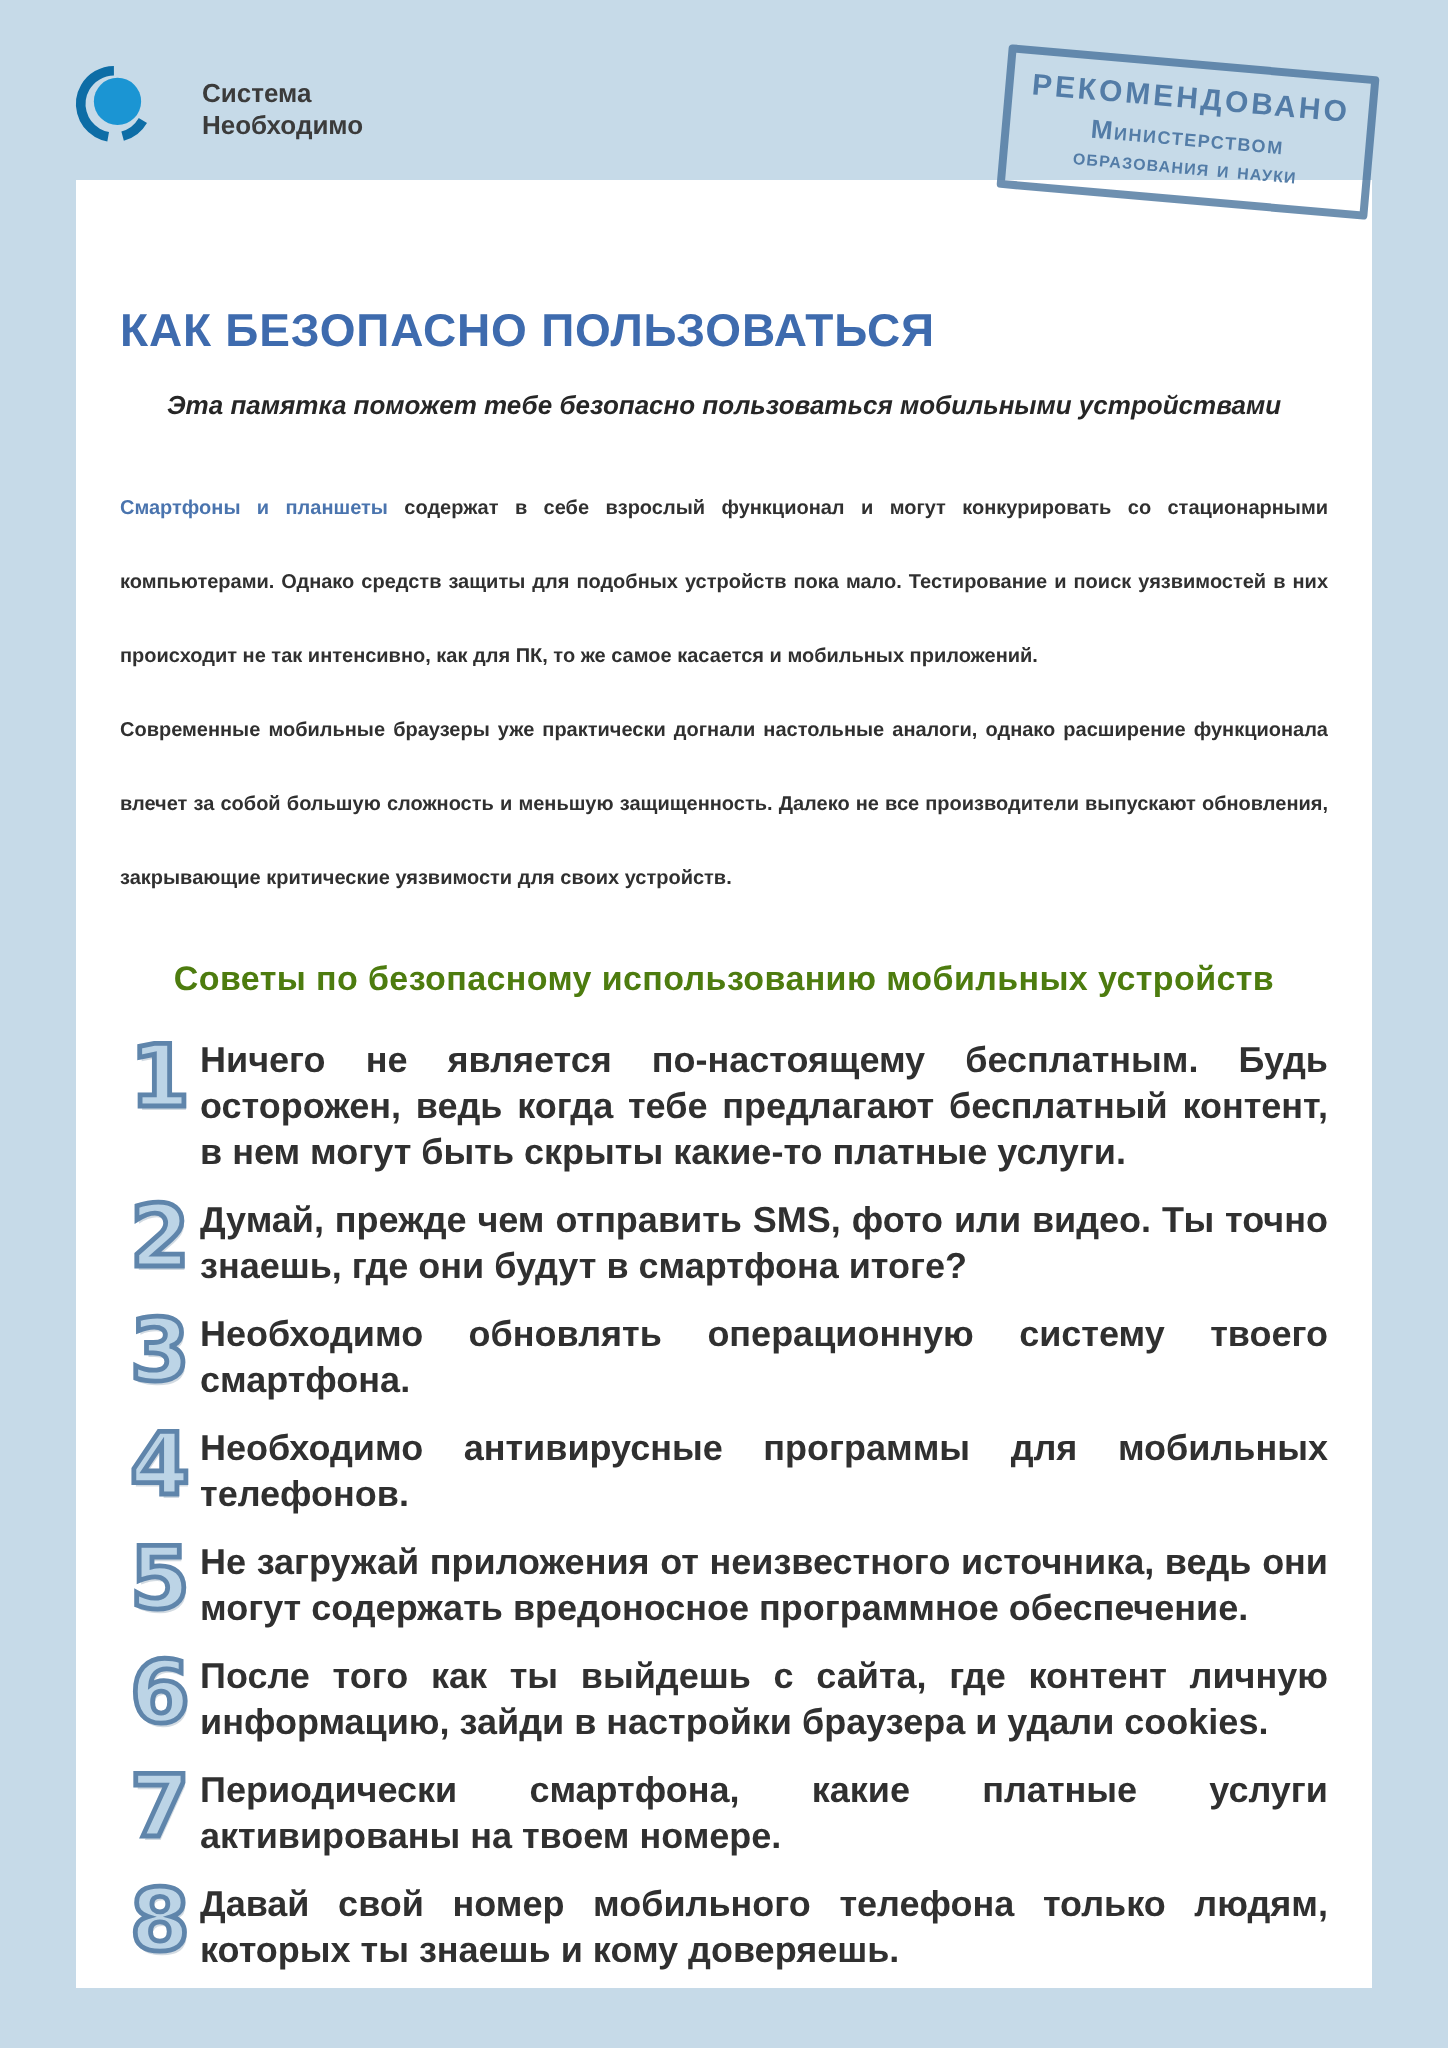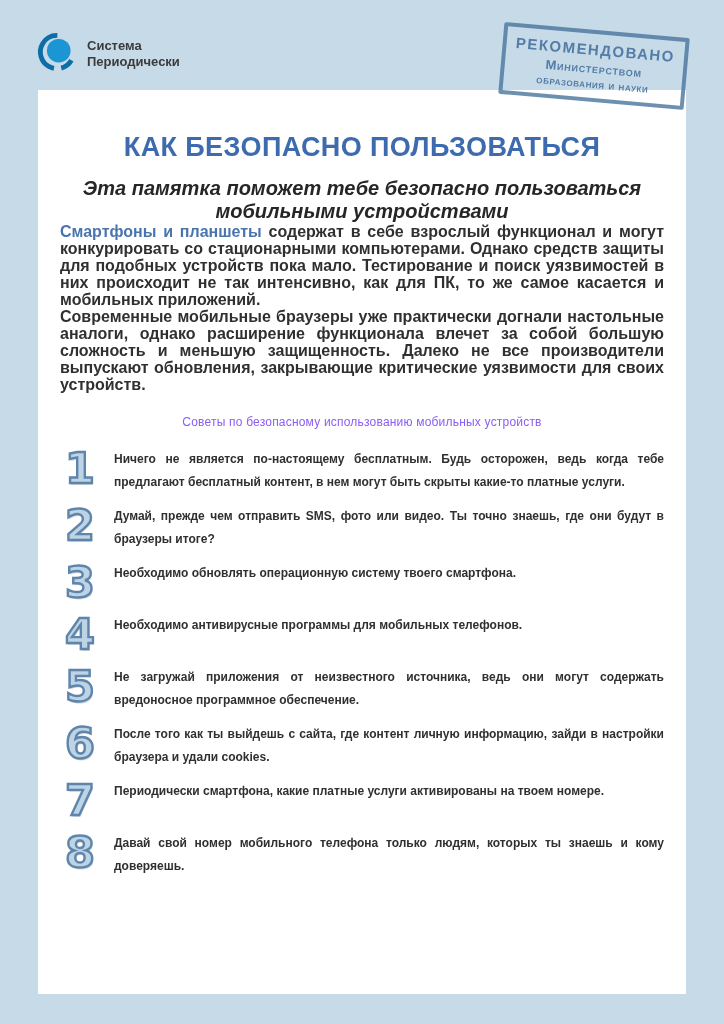--- a/index.html
+++ b/index.html
@@ -4,21 +4,21 @@
 <style>
   html,body{margin:0;padding:0;}
   body{
     width:724px;height:1024px;
     font-family:"Liberation Sans", sans-serif;
     background:#c6dae8;
   }
   .page{position:relative;width:724px;height:1024px;background:#c6dae8;overflow:hidden;}
 
   
-  .logo{position:absolute;top:29px;left:36px;display:flex;align-items:center;gap:9px;z-index:3;}
+  .logo{position:absolute;top:29px;left:36px;display:flex;align-items:center;gap:23px;z-index:3;}
   .logo-text{font-size:13px;font-weight:bold;color:#3b3b3b;line-height:16px;}
 
   
   .stamp{
     position:absolute;top:30px;left:501px;width:168px;z-index:4;
     transform:rotate(5deg);
     border:4px solid rgba(74,116,158,.85);
     border-radius:2px;
     padding:7px 5px 8px;
     text-align:center;color:#4c77a3;opacity:.94;
@@ -28,70 +28,70 @@
   .stamp-l3{font-size:11.5px;font-weight:bold;font-variant:small-caps;letter-spacing:.6px;margin-top:2px;}
 
   
   .card{
     position:absolute;top:90px;left:38px;width:648px;height:904px;
     background:#ffffff;box-sizing:border-box;
     padding:0 22px;overflow:hidden;z-index:1;
   }
 
   .page-title{
-    margin-top:42px;text-align:center;
-    color:#3e6bae;font-size:27px;font-weight:bold;
+    margin-top:60px;
+    color:#3e6bae;font-size:23px;font-weight:bold;
     line-height:30px;letter-spacing:.4px;
   }
   .page-subtitle{
     margin-top:15px;text-align:center;
-    font-size:20px;font-weight:bold;font-style:italic;color:#262626;
+    font-size:13px;font-weight:bold;font-style:italic;color:#262626;
   }
 
-  .intro{margin-top:0;font-size:16px;font-weight:600;line-height:17px;
+  .intro{margin-top:26px;font-size:10px;font-weight:600;line-height:37px;
     text-align:justify;color:#303030;}
   .intro p{margin:0;}
   .intro-lead{color:#4a74ae;font-weight:bold;}
 
   .tips-heading{
     margin-top:22px;text-align:center;
-    color:#8b5cf6;font-size:12px;font-weight:normal;letter-spacing:.2px;
+    color:#4d7c0f;font-size:17px;font-weight:bold;letter-spacing:.2px;
   }
 
   .tips{margin-top:18px;}
   .tip{display:flex;align-items:flex-start;margin-bottom:10px;}
   .tip-num{
     flex:0 0 40px;width:40px;text-align:center;
     font-family:"DejaVu Sans", sans-serif;
     font-size:43px;line-height:42px;font-weight:bold;
     color:#bcd4e6;
     -webkit-text-stroke:2.4px #5f85ab;
     text-shadow:1px 2px 0 rgba(80,110,140,.25);
   }
   .tip-text{
-    margin-left:14px;padding-top:1px;
-    font-size:12px;font-weight:600;line-height:23px;
+    padding-top:1px;
+    font-size:18px;font-weight:600;line-height:23px;
     text-align:justify;color:#303030;
   }
 </style>
 </head>
 <body>
 
 <div class="page">
 
   <div class="logo">
     <span>
       <svg width="42" height="46" viewBox="0 0 48 48" aria-hidden="true">
         <circle cx="26" cy="22.5" r="13.5" fill="#1b95d3"></circle>
         <circle cx="24" cy="24" r="19" fill="none" stroke="#0d6da6" stroke-width="5.5" stroke-dasharray="14.9 8.3 56.2 39.7" transform="rotate(30 24 24)"></circle>
       </svg>
     </span>
     <span class="logo-text">
       <div>Система</div>
-      <div>Периодически</div>
+      <div>Необходимо</div>
     </span>
   </div>
 
   <div class="stamp">
     <div class="stamp-l1">РЕКОМЕНДОВАНО</div>
     <div class="stamp-l2">Министерством</div>
     <div class="stamp-l3">образования и науки</div>
   </div>
 
   <div class="card">
@@ -111,21 +111,21 @@
 
     <div class="tips">
 
       <div class="tip">
         <div class="tip-num">1</div>
         <div class="tip-text">Ничего не является по-настоящему бесплатным. Будь осторожен, ведь когда тебе предлагают бесплатный контент, в нем могут быть скрыты какие-то платные услуги.</div>
       </div>
 
       <div class="tip">
         <div class="tip-num">2</div>
-        <div class="tip-text">Думай, прежде чем отправить SMS, фото или видео. Ты точно знаешь, где они будут в браузеры итоге?</div>
+        <div class="tip-text">Думай, прежде чем отправить SMS, фото или видео. Ты точно знаешь, где они будут в смартфона итоге?</div>
       </div>
 
       <div class="tip">
         <div class="tip-num">3</div>
         <div class="tip-text">Необходимо обновлять операционную систему твоего смартфона.</div>
       </div>
 
       <div class="tip">
         <div class="tip-num">4</div>
         <div class="tip-text">Необходимо антивирусные программы для мобильных телефонов.</div>

